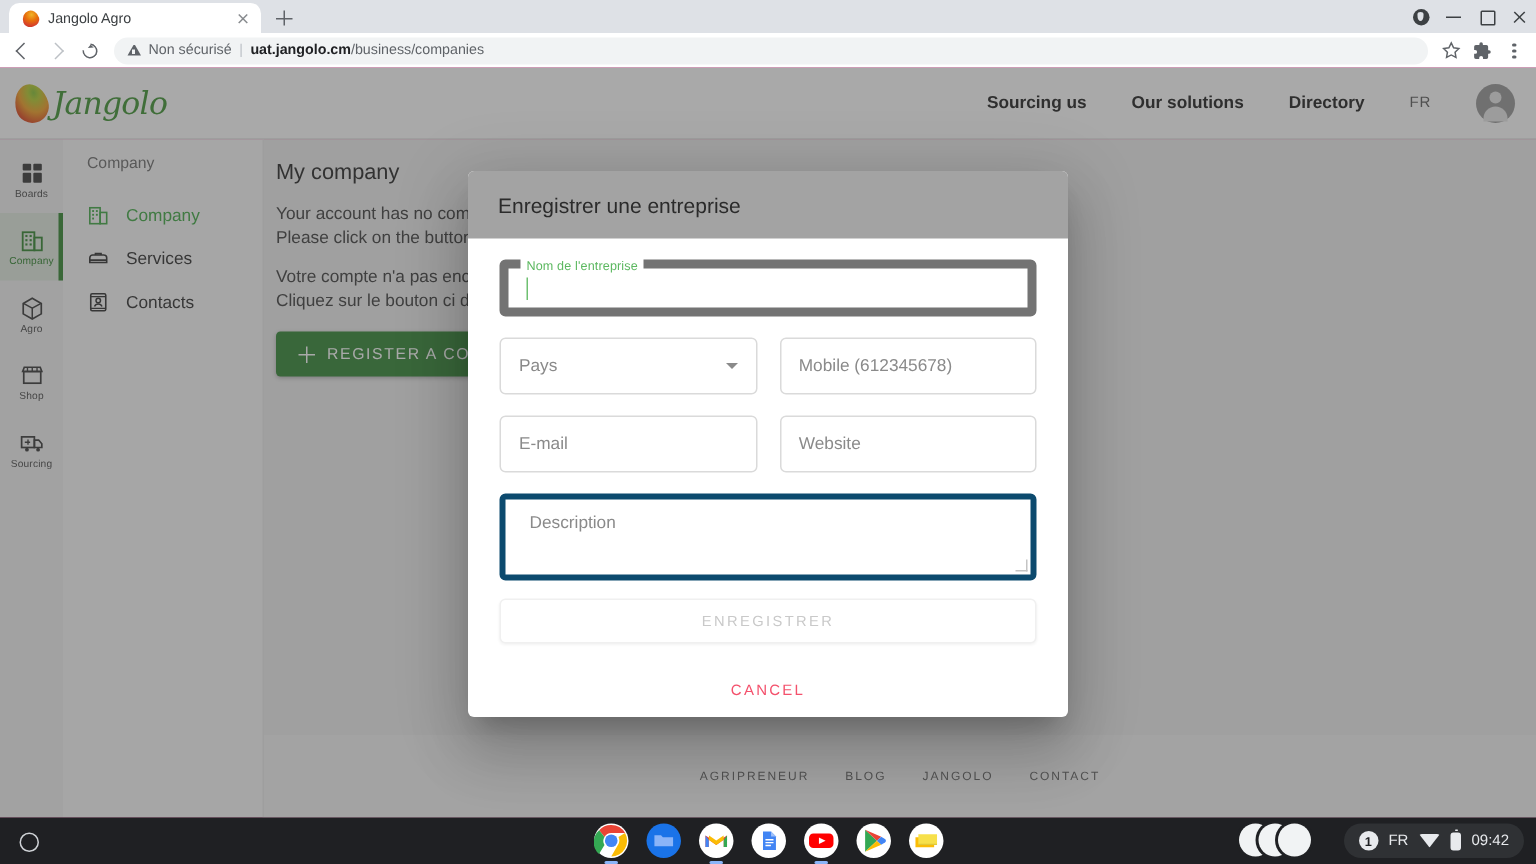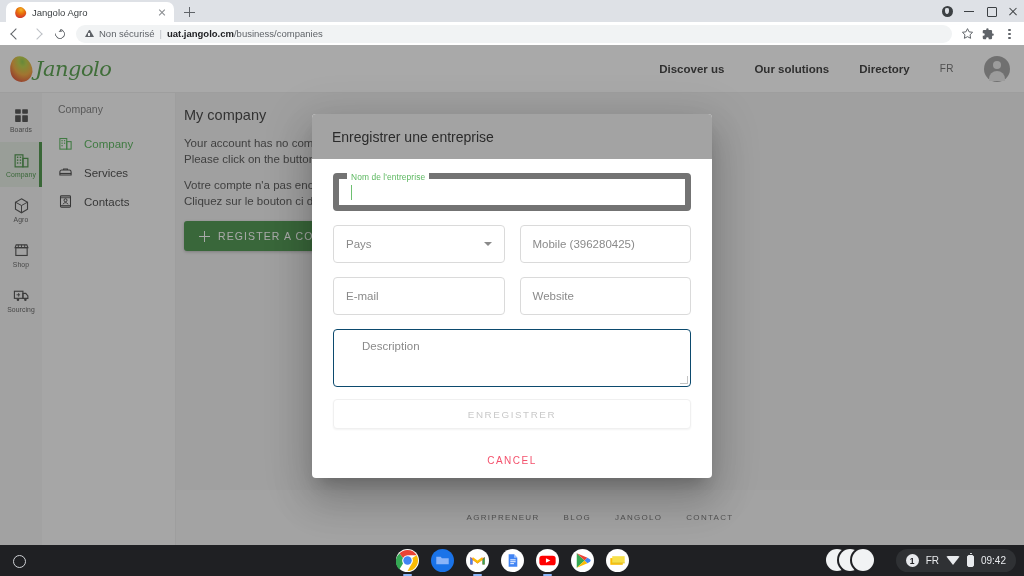--- a/index.html
+++ b/index.html
@@ -153,22 +153,22 @@
   .fld.focused .legend {
     position:absolute; left:8px; top:-7px; background:#fff; padding:0 4px;
     font-size:8.4px; color:#5cb860; letter-spacing:.1px;
   }
   .caret { width:1.2px; height:15px; background:#6ec071; }
   .row2 { display:flex; gap:15px; margin-top:14px; }
   .row2 > * { flex:1; }
   .selfld { justify-content:space-between; }
   .tri { width:0;height:0;border-left:4.6px solid transparent;border-right:4.6px solid transparent;border-top:4.8px solid #8a8a8a; }
   .desc {
-    margin-top:14px; height:58px; border:1px solid #0c4a6e; border-radius:4px;
-    padding:10px 28px; font-size:11.5px; color:#8a8a8a; position:relative; background:#fff;
+    margin-top:14px; height:58px; border:4px solid #0c4a6e; border-radius:4px;
+    padding:10px 16px; font-size:11.5px; color:#8a8a8a; position:relative; background:#fff;
   }
   .desc::after{
     content:''; position:absolute; right:2px; bottom:2px; width:7px; height:7px;
     border-right:1px solid #c4c4c4; border-bottom:1px solid #c4c4c4;
   }
   .submit {
     margin-top:12px; height:30px; border:1px solid #f0f0f0; border-radius:4px;
     display:flex; align-items:center; justify-content:center;
     font-size:9.8px; letter-spacing:1.6px; color:#c9c9c9; background:#fff;
     box-shadow: 0 1px 2px rgba(0,0,0,.05);
@@ -252,21 +252,21 @@
   </div>
 
   <div class="page">
 
     <div class="site-header">
       <div class="logo-wrap">
         <span class="logo-mango"></span>
         <span class="logo-word">Jangolo</span>
       </div>
       <div class="nav-links">
-        <a href="#">Discover us</a>
+        <a href="#">Sourcing us</a>
         <a href="#">Our solutions</a>
         <a href="#">Directory</a>
         <span class="nav-lang">FR</span>
         <span class="nav-avatar"></span>
       </div>
     </div>
 
     <div class="rail">
       <div class="rail-item">
         <svg width="17" height="17" viewBox="0 0 24 24">
@@ -382,21 +382,21 @@
         <span class="legend">Nom de l'entreprise</span>
         <span class="caret"></span>
       </div>
 
       <div class="row2">
         <div class="fld selfld">
           <span>Pays</span>
           <span class="tri"></span>
         </div>
         <div class="fld">
-          <span>Mobile (396280425)</span>
+          <span>Mobile (612345678)</span>
         </div>
       </div>
 
       <div class="row2">
         <div class="fld">
           <span>E-mail</span>
         </div>
         <div class="fld">
           <span>Website</span>
         </div>

